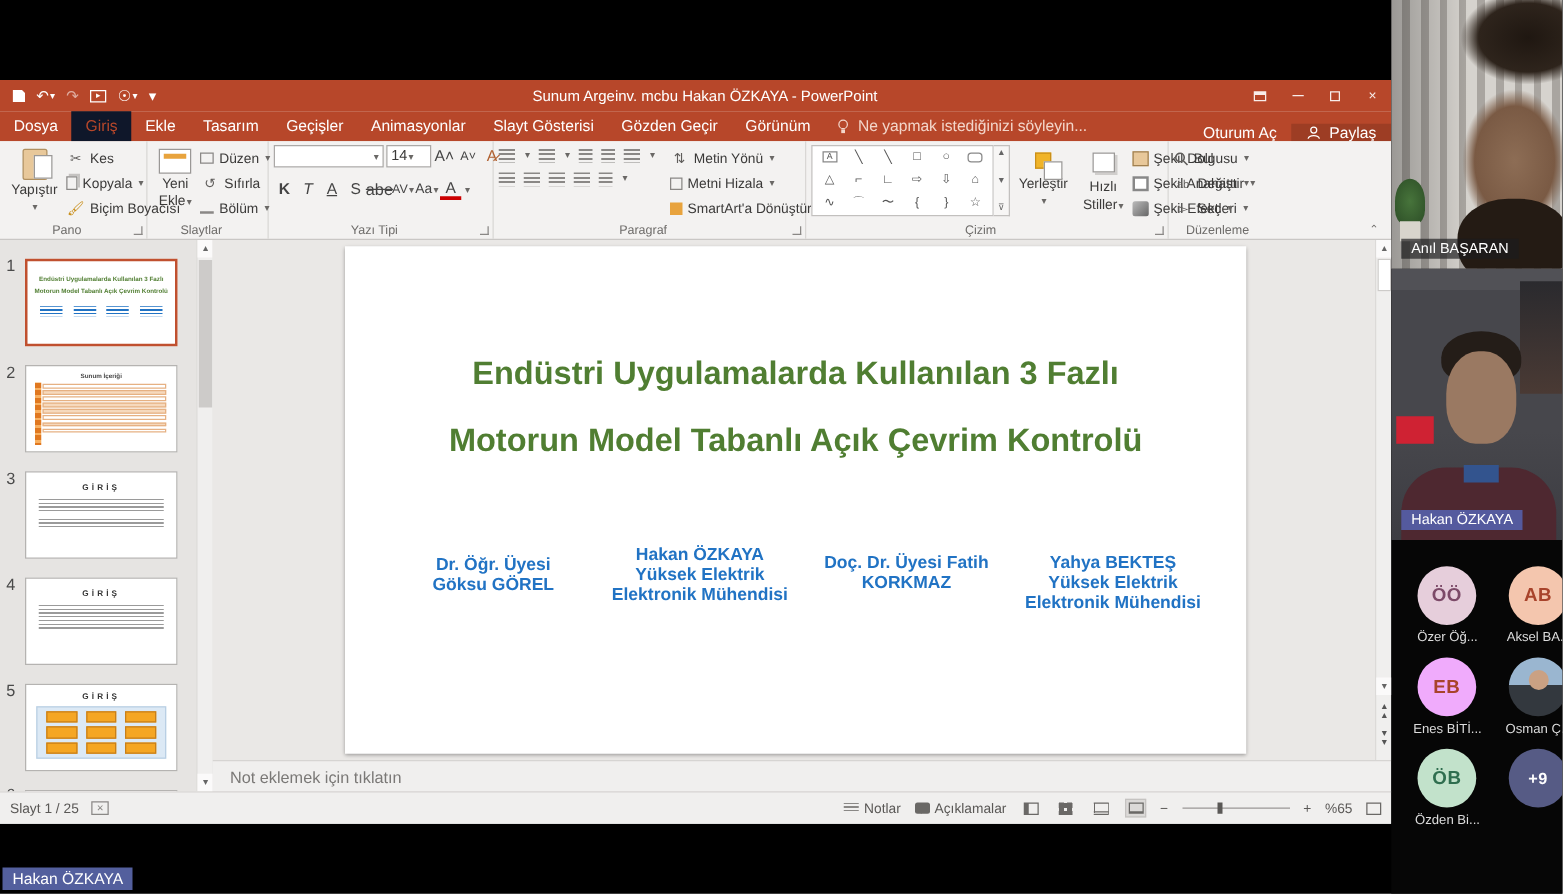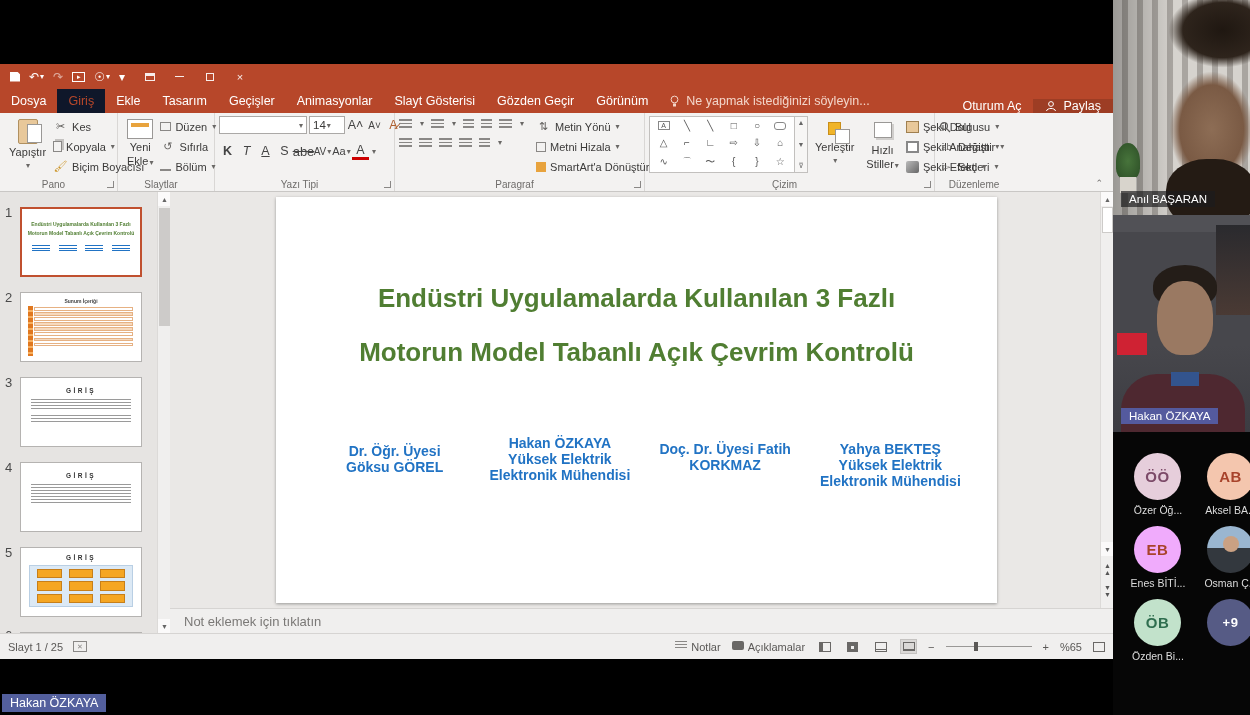--- a/index.html
+++ b/index.html
@@ -94,21 +94,21 @@
   .cscroll{position:absolute;right:0;top:0;bottom:0;width:13px;background:#f0efee;border-left:1px solid #dcdad8}
   .csbtn{position:absolute;left:0;width:13px;height:14px;background:#fbfafa;display:flex;align-items:center;justify-content:center;font-size:7px;color:#666}
   .csthumb{position:absolute;top:15px;left:1px;width:11px;height:26px;background:#fff;border:1px solid #cdcbc9}
   .dblarrow{position:absolute;left:1px;width:11px;text-align:center;font-size:7px;line-height:7px;color:#555}
 
   .notesbar{flex:0 0 26px;background:#f0efee;border-top:1px solid #d6d4d2;display:flex;align-items:center;padding-left:14px;color:#7a7876;font-size:13px}
 
   .statusbar{flex:0 0 26px;background:#f0efee;border-top:1px solid #d6d4d2;display:flex;align-items:center;font-size:11px;color:#5a5856;padding:0 8px;gap:10px}
   .dispicon{width:14px;height:11px;border:1px solid #8a8886;display:flex;align-items:center;justify-content:center;font-size:7px;color:#8a8886}
   .sright{margin-left:auto;display:flex;align-items:center;gap:11px}
-  .sitem{display:flex;align-items:flex-start;gap:4px}
+  .sitem{display:flex;align-items:center;gap:4px}
   .vic{width:17px;height:15px;display:flex;align-items:center;justify-content:center}
   .vic.active{background:#dbd9d7;border:1px solid #c5c3c1}
   .v-normal{width:12px;height:10px;border:1px solid #6a6866;border-left-width:4px}
   .v-sorter{width:11px;height:10px;background:repeating-linear-gradient(90deg,#6a6866 0 4px,transparent 4px 7px),repeating-linear-gradient(#6a6866 0 4px,transparent 4px 7px);background-size:11px 10px}
   .v-read{width:12px;height:10px;border:1px solid #6a6866;border-bottom:3px double #6a6866}
   .v-show{width:12px;height:9px;border:1px solid #6a6866;border-bottom-width:2px}
   .notesicon{width:12px;height:9px;background:repeating-linear-gradient(#8a8886 0 1px,transparent 1px 3px)}
   .cmticon{width:12px;height:9px;background:#6a6866;border-radius:2px;position:relative}
   .cmticon::after{content:"";position:absolute;left:2px;bottom:-3px;border:3px solid transparent;border-top-color:#6a6866}
   .ztrack{width:86px;height:1px;background:#9a9896;position:relative}
@@ -154,20 +154,21 @@
           <span class="i-save"></span>
         </span>
       <span class="qi">↶<span class="carr" style="color:#fff">▾</span></span>
       <span class="qi dim">↷</span>
       <span class="qi">
           <span class="i-present">▸</span>
         </span>
       <span class="qi">☉<span class="carr" style="color:#fff">▾</span></span>
       <span class="qi">▾</span>
     </div>
+    <div class="wtitle">Sunum Argeinv. mcbu Hakan ÖZKAYA - PowerPoint</div>
     <div class="wctrl">
       <span class="wc">
           <span class="i-ribbonopt"></span>
         </span>
       <span class="wc">
           <span class="i-min"></span>
         </span>
       <span class="wc">
           <span class="i-restore"></span>
         </span>

